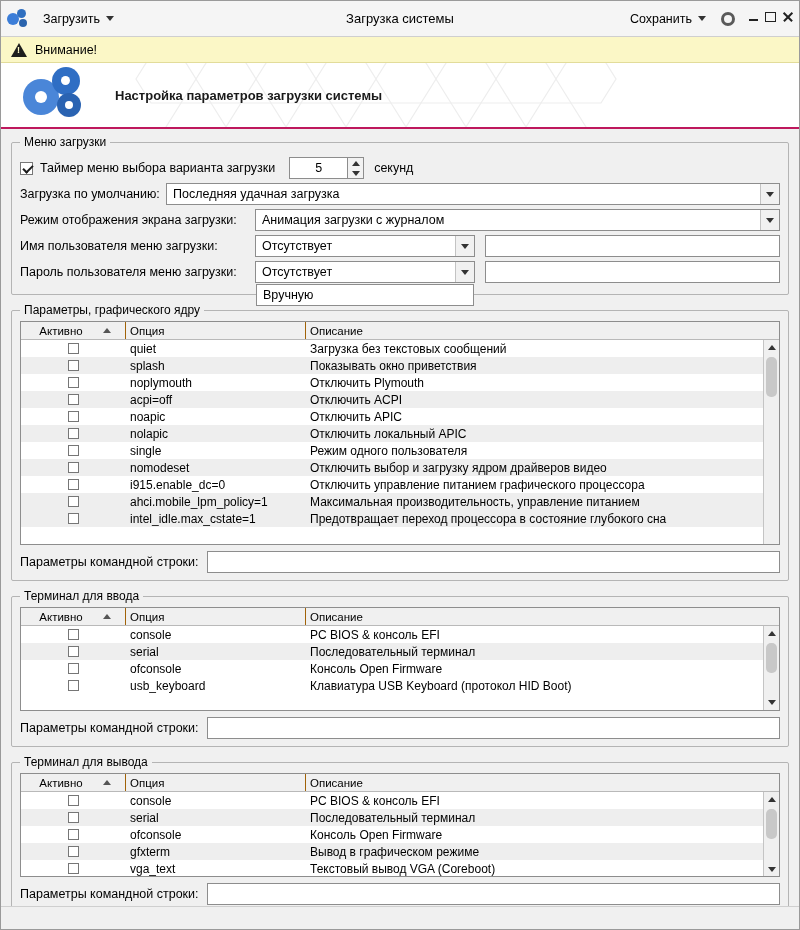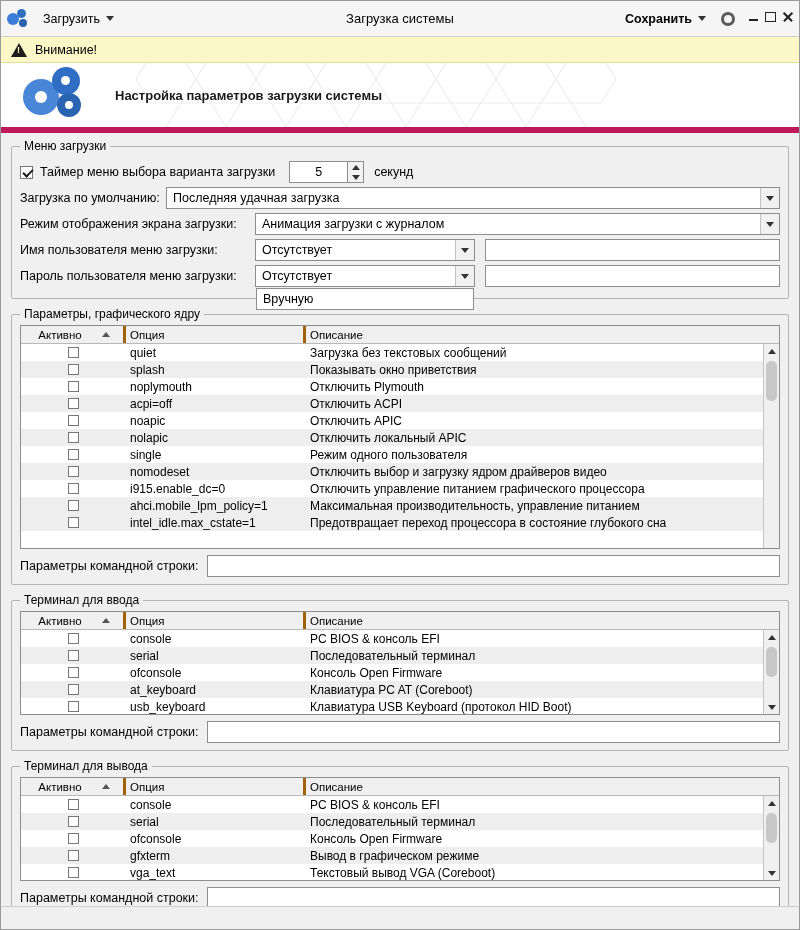--- a/index.html
+++ b/index.html
@@ -40,21 +40,20 @@
   .tb-left {
     display: flex;
     align-items: center;
     gap: 8px;
   }
   .tb-right {
     display: flex;
     align-items: center;
     gap: 6px;
     margin-left: auto;
-    font-weight: bold;
   }
   .app-icon {
     width: 22px;
     height: 20px;
     position: relative;
   }
   .gear {
     position: absolute;
     border-radius: 50%;
     background: #2b6cb0;
@@ -163,21 +162,21 @@
     color: #fbf7c6;
     font-size: 9px;
     font-weight: bold;
     line-height: 11px;
   }
 
   
   .banner {
     height: 64px;
     background: #ffffff;
-    border-bottom: 6px solid #be185d;
+    border-bottom: 2px solid #be185d;
     position: relative;
     overflow: hidden;
     flex: 0 0 auto;
     display: flex;
     align-items: center;
   }
   .banner-hex {
     position: absolute;
     left: 120px; top: -14px;
     width: 560px; height: 92px;
@@ -353,21 +352,21 @@
   .thead {
     display: flex;
     background: #f0f0f0;
     border-bottom: 1px solid #b9b9b9;
     height: 17px;
     font-size: 11.5px;
     align-items: center;
     flex: 0 0 auto;
   }
   .thead .th {
-    border-right: 3px solid #a16207;
+    border-right: 1px solid #a16207;
     height: 100%;
     display: flex;
     align-items: center;
     box-sizing: border-box;
     padding-left: 4px;
     position: relative;
   }
   .th.c-active { width: 105px; justify-content: center; }
   .th.c-option { width: 180px; }
   .th.c-desc { flex: 1 1 auto; border-right: none; }
@@ -716,27 +715,20 @@
                 <div class="td-option">serial</div>
                 <div class="td-desc">Последовательный терминал</div>
               </div>
               <div class="trow">
                 <div class="td-active">
                   <span class="cb-sm"></span>
                 </div>
                 <div class="td-option">ofconsole</div>
                 <div class="td-desc">Консоль Open Firmware</div>
               </div>
-              <div class="trow alt">
-                <div class="td-active">
-                  <span class="cb-sm"></span>
-                </div>
-                <div class="td-option">at_keyboard</div>
-                <div class="td-desc">Клавиатура PC AT (Coreboot)</div>
-              </div>
               <div class="trow">
                 <div class="td-active">
                   <span class="cb-sm"></span>
                 </div>
                 <div class="td-option">usb_keyboard</div>
                 <div class="td-desc">Клавиатура USB Keyboard (протокол HID Boot)</div>
               </div>
             </div>
           <div class="vscroll">
             <div class="sc-btn">

